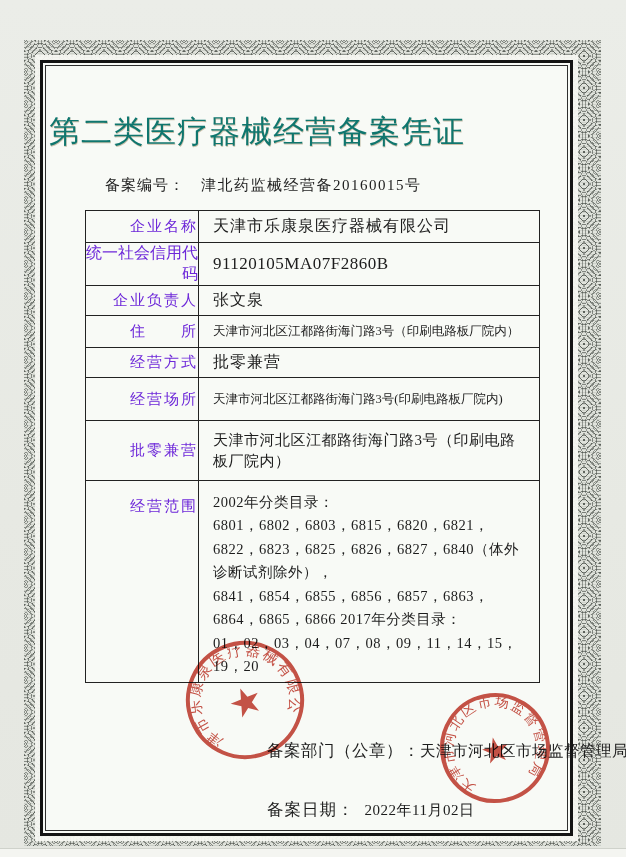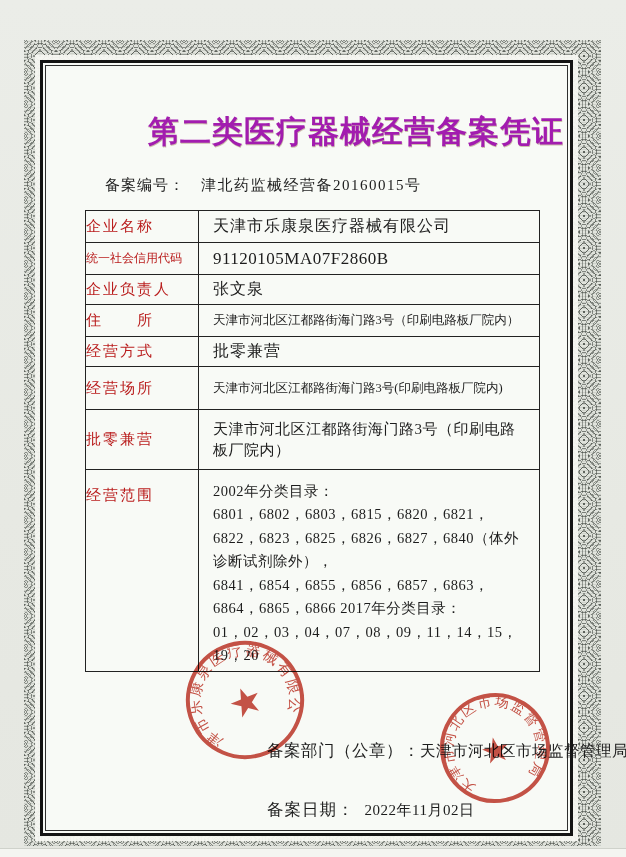--- a/index.html
+++ b/index.html
@@ -28,40 +28,40 @@
   .frame {
     position:absolute; left:40px; top:60px; right:53px; bottom:21px;
     background:#f8faf6;
     border:3px solid #141414;
     box-shadow:0 0 0 5px rgba(245,247,241,.95);
   }
   .frame-inner { position:absolute; inset:2px; border:1px solid #2e2e2e; }
   .paper { position:absolute; inset:3px; overflow:visible; }
 
   .title {
-    margin-top:42px; text-align:right;
-    font-size:31px; font-weight:700; letter-spacing:1px;
-    color:#a21caf;
+    margin-top:42px; text-align:left;
+    font-size:31px; font-weight:400; letter-spacing:1px;
+    color:#0f766e;
     text-shadow:0.5px 0.5px 0 rgba(120,82,30,.35);
   }
   .record-line { margin-top:23px; padding-left:56px; font-size:15px; letter-spacing:1px; }
   .record-line .val { margin-left:16px; letter-spacing:1.5px; }
 
   table.info {
     margin:15px 0 0 36px; width:455px;
     border-collapse:collapse; table-layout:fixed;
     position:relative; z-index:2;
   }
   table.info td { border:1px solid #222; vertical-align:middle; }
-  td.lbl { width:113px; text-align:left; font-size:15px; letter-spacing:2px; color:#b91c1c; }
+  td.lbl { width:113px; text-align:right; font-size:15px; letter-spacing:2px; color:#6d28d9; }
   td.val { padding:2px 10px 2px 14px; font-size:16px; letter-spacing:1px; }
   tr.r1 { height:32px; } tr.r2 { height:32px; } tr.r3 { height:36px; }
   tr.r4 { height:30px; } tr.r5 { height:32px; } tr.r6 { height:30px; }
   tr.r7 { height:43px; } tr.r8 { height:60px; } tr.r9 { height:202px; }
-  tr.r2 .lbl { font-size:12px; letter-spacing:0; }
+  tr.r2 .lbl { font-size:16px; letter-spacing:0; }
   tr.r2 .val { font-size:17px; letter-spacing:0.5px; }
   tr.r5 .val, tr.r7 .val { font-size:12.5px; letter-spacing:0; }
   tr.r8 .val { font-size:15px; letter-spacing:0.5px; line-height:1.4; }
   tr.r9 td { vertical-align:top; }
   tr.r9 .lbl { padding-top:16px; }
   tr.r9 .val { padding-top:10px; font-size:14.5px; letter-spacing:0.5px; line-height:1.62; white-space:pre-line; }
 
   .footer-line { position:absolute; left:218px; white-space:nowrap; z-index:3; }
   .dept-line { top:671px; font-size:16.5px; letter-spacing:0.5px; }
   .dept-line .val { font-size:15.5px; }

